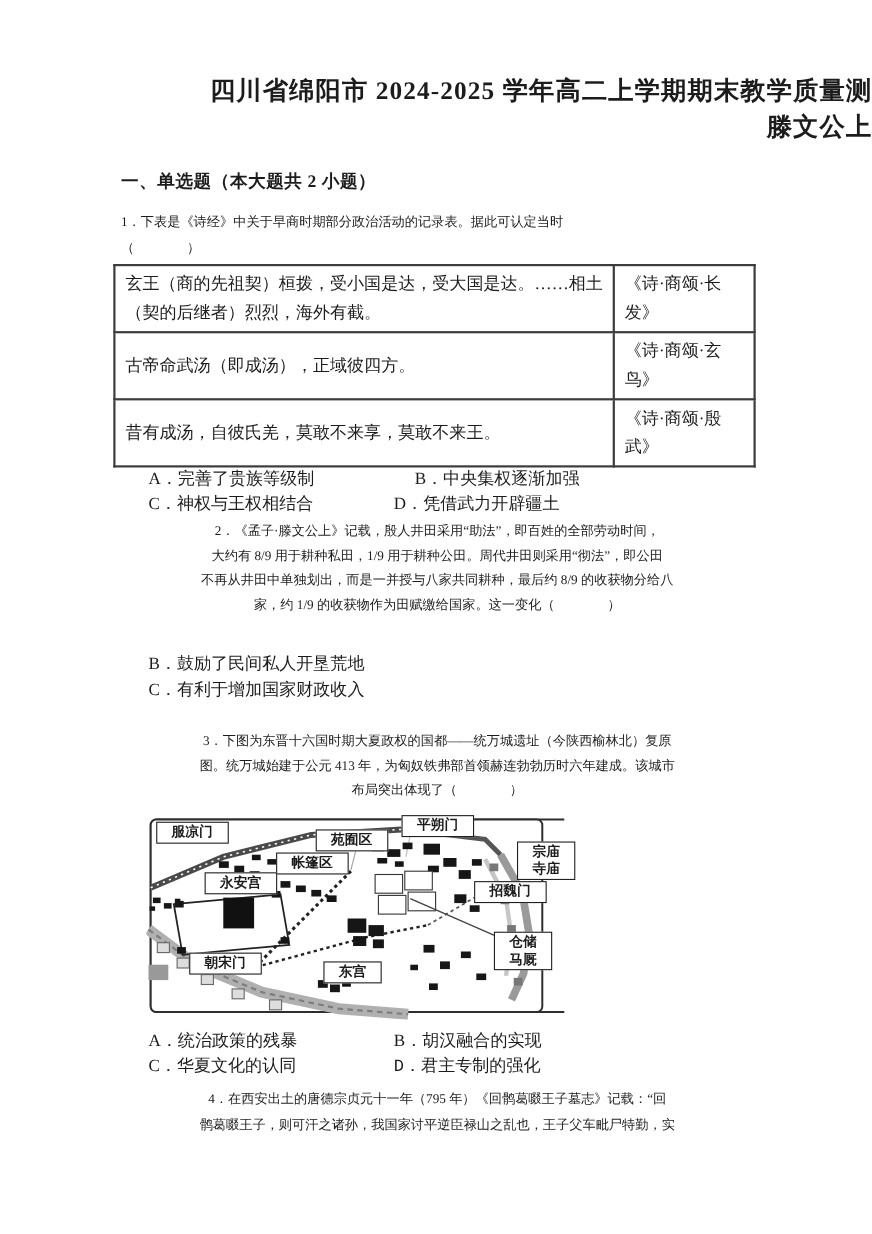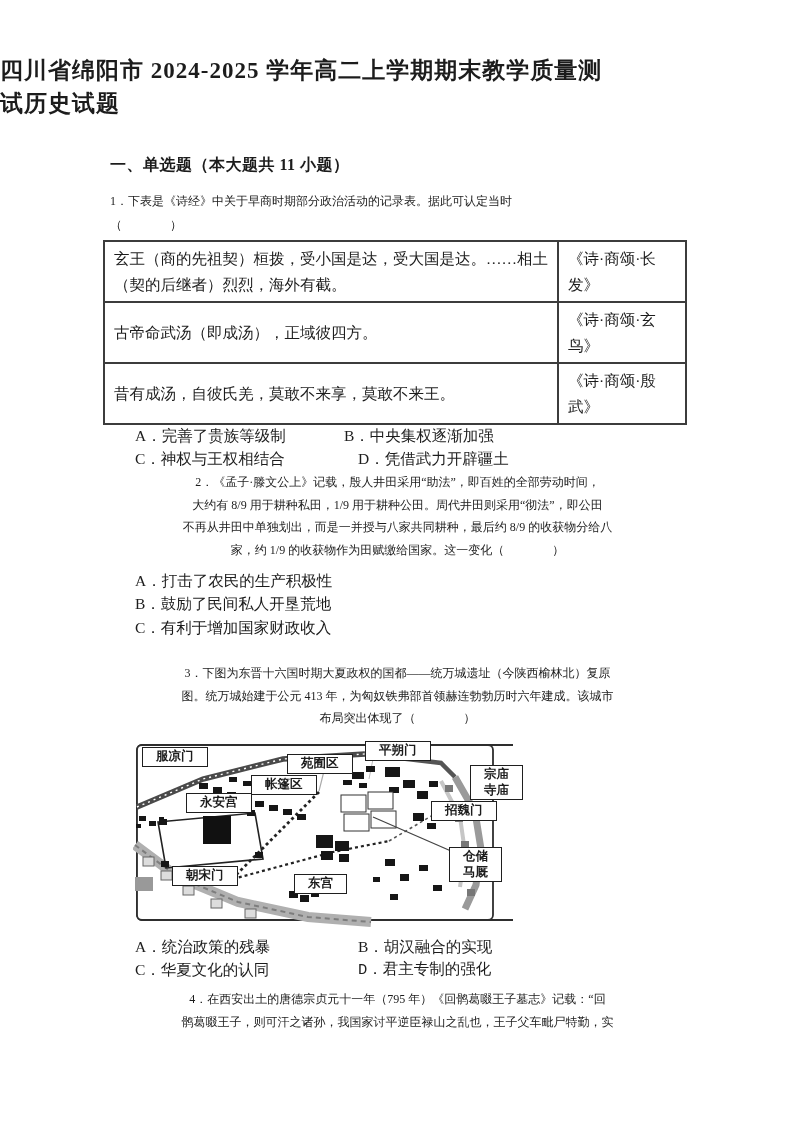--- a/index.html
+++ b/index.html
@@ -4,22 +4,22 @@
 <style>
   * { margin:0; padding:0; box-sizing:border-box; }
   html,body { background:#e8e8e8; }
   .page {
     position:relative; width:793px; height:1122px; margin:0 auto;
     background:#ffffff; overflow:hidden;
     font-family:"Liberation Serif","DejaVu Serif",serif;
     color:#1c1c1c;
   }
   .title {
-    position:absolute; top:54px; left:0; width:793px;
-    text-align:left; font-size:23px; font-weight:700; line-height:33px;
+    position:absolute; top:66px; left:0; width:793px;
+    text-align:right; font-size:23px; font-weight:700; line-height:33px;
     letter-spacing:1px;
   }
   .section-heading {
     position:absolute; left:110px; top:155px;
     font-size:16px; font-weight:700; letter-spacing:0.5px;
   }
   .stem { position:absolute; left:110px; width:575px; font-size:12px; }
   .stem .line { white-space:pre-wrap; }
   .lh23 .line { line-height:23.5px; }
   .lh22 .line { line-height:22.5px;text-align:center; }
@@ -44,24 +44,24 @@
     font-family:"Liberation Serif","DejaVu Serif",serif;
   }
 </style>
 </head>
 <body>
 
 <div class="page">
 
   <div class="title">
     <div>四川省绵阳市 2024-2025 学年高二上学期期末教学质量测</div>
-    <div>试历史试题</div>
-  </div>
-
-  <div class="section-heading">一、单选题（本大题共 11 小题）</div>
+    <div>滕文公上</div>
+  </div>
+
+  <div class="section-heading">一、单选题（本大题共 2 小题）</div>
 
   <div class="stem lh23" style="top:190px;">
     <div class="line">1．下表是《诗经》中关于早商时期部分政治活动的记录表。据此可认定当时</div>
     <div class="line">（　　　　）</div>
   </div>
 
   <table class="src">
     <tbody>
         <tr class="r1">
       <td class="c1">玄王（商的先祖契）桓拨，受小国是达，受大国是达。……相土（契的后继者）烈烈，海外有截。</td>
@@ -72,32 +72,31 @@
       <td class="c2">《诗·商颂·玄鸟》</td>
     </tr>
     <tr class="r3">
       <td class="c1">昔有成汤，自彼氏羌，莫敢不来享，莫敢不来王。</td>
       <td class="c2">《诗·商颂·殷武》</td>
     </tr>
   </tbody>
     </table>
 
   <div class="opt" style="left:135px; top:425px;">A．完善了贵族等级制</div>
-  <div class="opt" style="left:344px; top:425px;">B．中央集权逐渐加强</div>
+  <div class="opt" style="left:377px; top:425px;">B．中央集权逐渐加强</div>
   <div class="opt" style="left:135px; top:448px;">C．神权与王权相结合</div>
   <div class="opt" style="left:358px; top:448px;">D．凭借武力开辟疆土</div>
 
   <div class="stem lh22" style="top:471px;">
     <div class="line">2．《孟子·滕文公上》记载，殷人井田采用“助法”，即百姓的全部劳动时间，</div>
     <div class="line">大约有 8/9 用于耕种私田，1/9 用于耕种公田。周代井田则采用“彻法”，即公田</div>
     <div class="line">不再从井田中单独划出，而是一并授与八家共同耕种，最后约 8/9 的收获物分给八</div>
     <div class="line">家，约 1/9 的收获物作为田赋缴给国家。这一变化（　　　　）</div>
   </div>
 
-  <div class="opt" style="left:135px; top:570px;">A．打击了农民的生产积极性</div>
   <div class="opt" style="left:135px; top:617px;">C．有利于增加国家财政收入</div>
   <div class="opt" style="left:135px; top:593px;">B．鼓励了民间私人开垦荒地</div>
 
   <div class="stem lh22" style="top:662px;">
     <div class="line">3．下图为东晋十六国时期大夏政权的国都——统万城遗址（今陕西榆林北）复原</div>
     <div class="line">图。统万城始建于公元 413 年，为匈奴铁弗部首领赫连勃勃历时六年建成。该城市</div>
     <div class="line">布局突出体现了（　　　　）</div>
   </div>
 
   <div class="figure">

